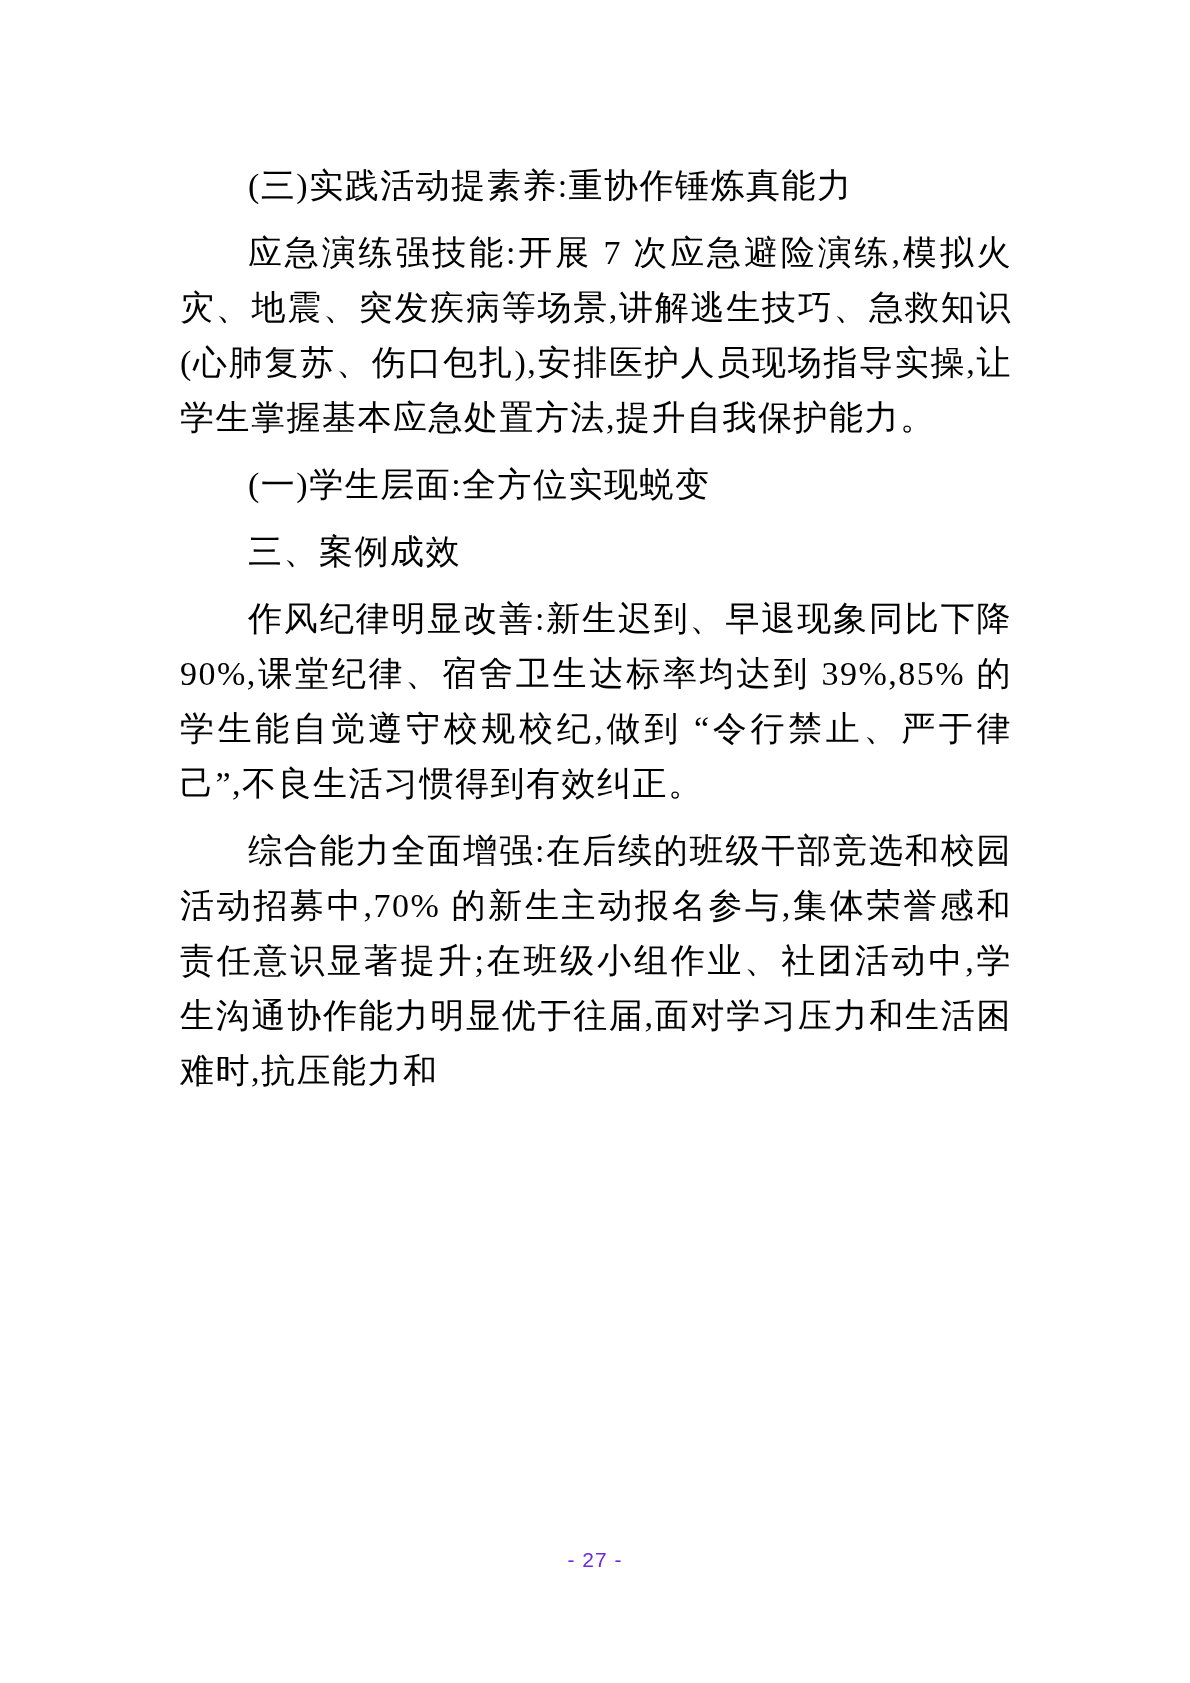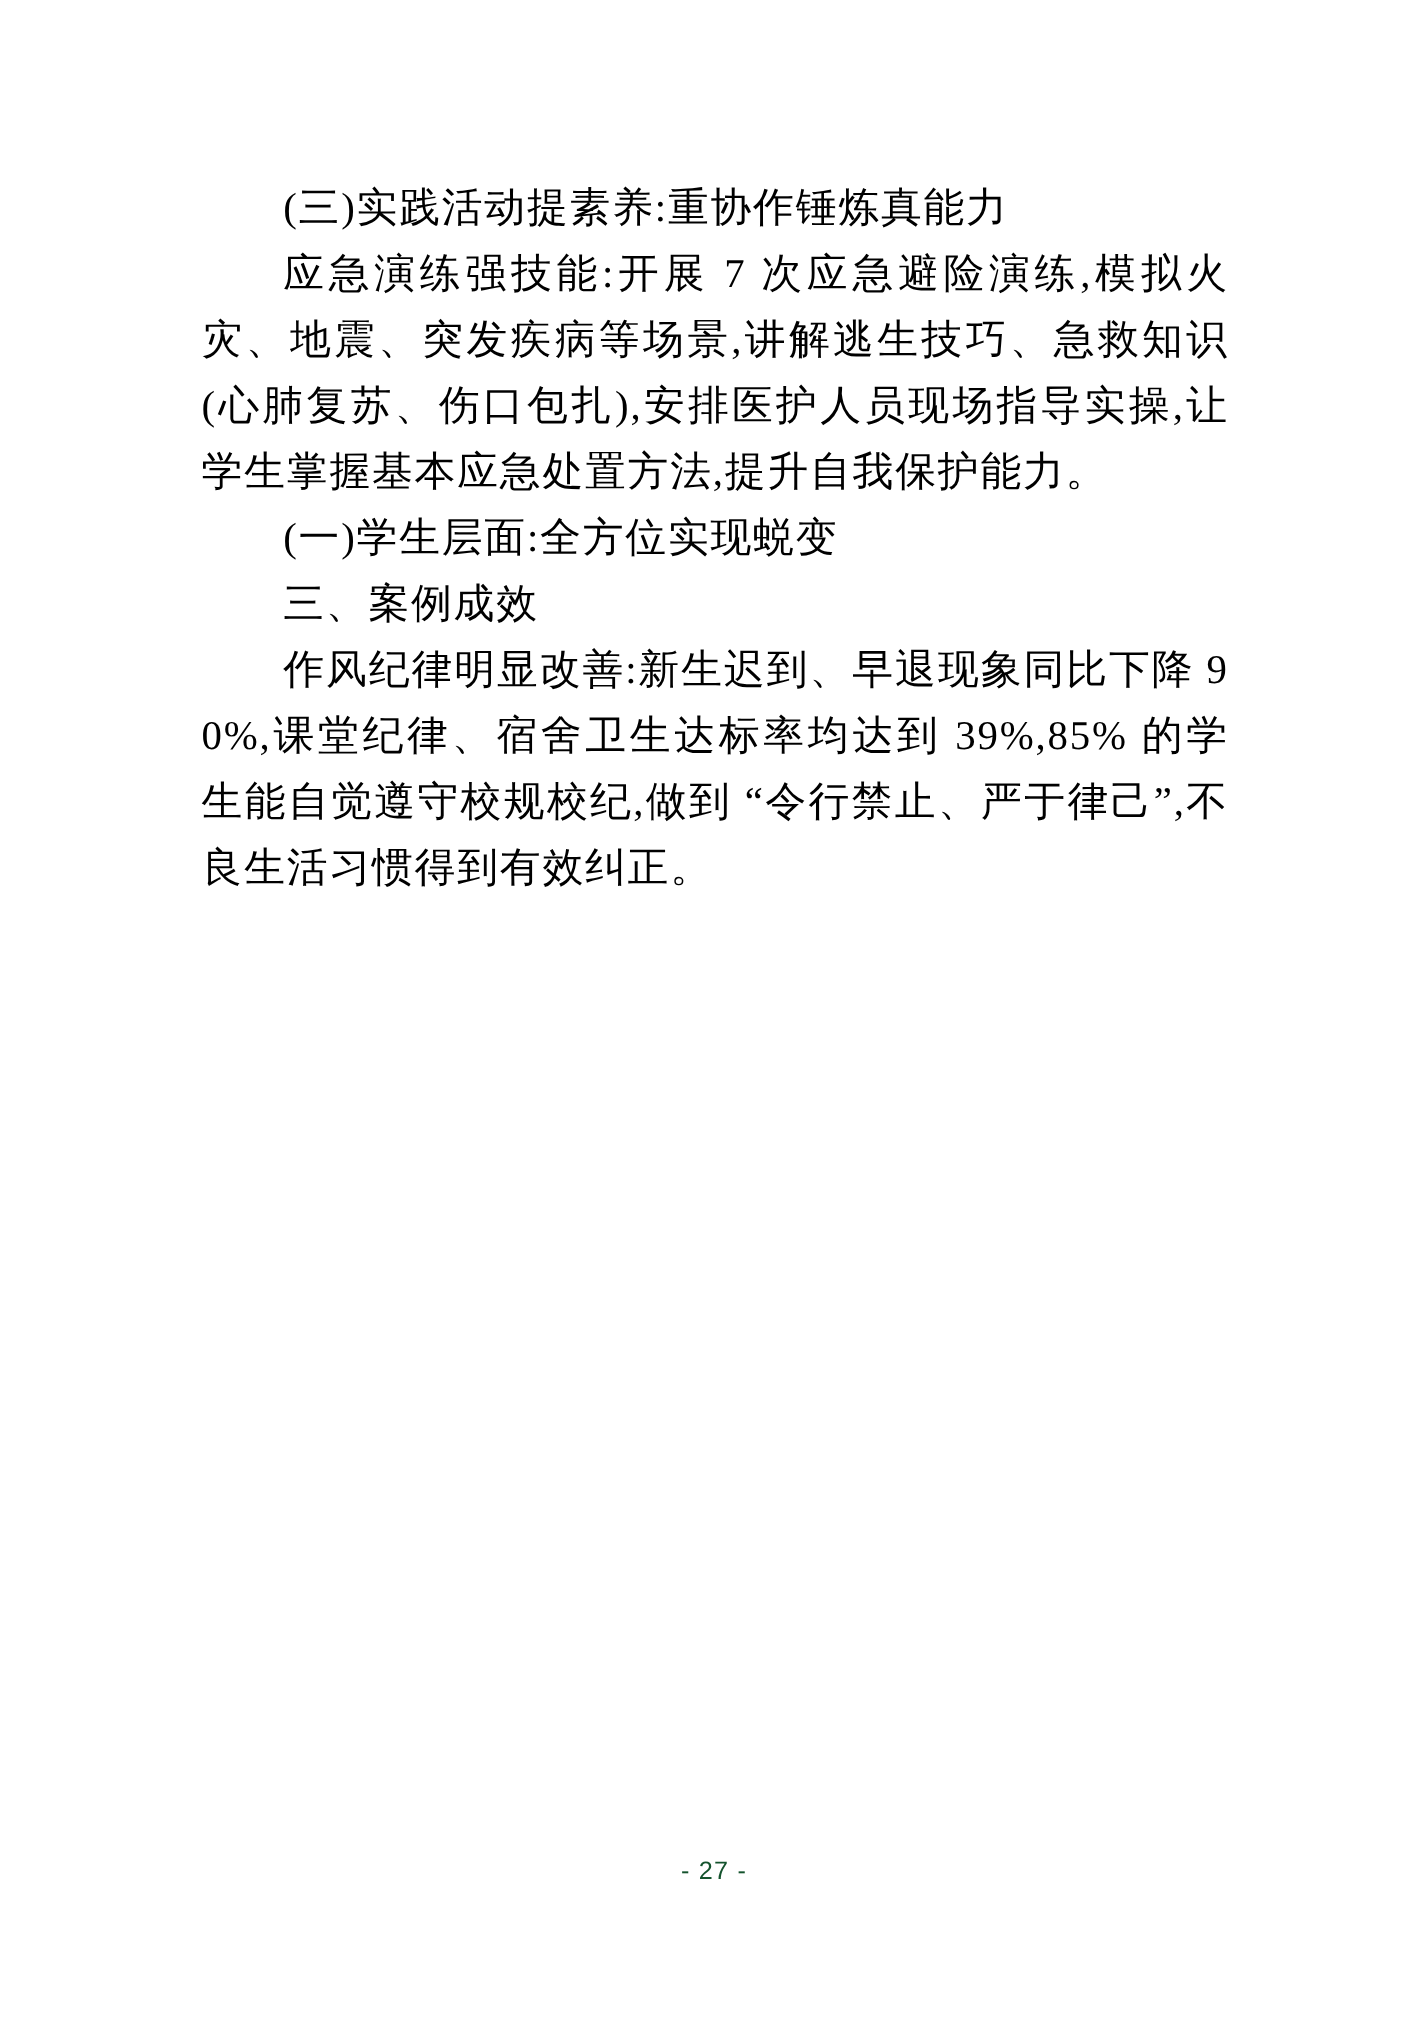--- a/index.html
+++ b/index.html
@@ -16,21 +16,21 @@
     font-family: "Liberation Serif", "DejaVu Serif", serif;
     color: #000000;
   }
   .body-text {
     position: absolute;
     left: 168px;
     top: 146px;
     width: 856px;
   }
   .para {
-    margin: 0;
+    margin: 12px;
     padding: 0;
     font-size: 34px;
     line-height: 55px;
     letter-spacing: 1.5px;
     text-align: justify;
     text-justify: inter-ideograph;
     text-indent: 2em;
     font-weight: 400;
     word-break: break-all;
   }
@@ -40,32 +40,33 @@
   .footer {
     position: absolute;
     left: 0;
     right: 0;
     top: 1548px;
     text-align: center;
   }
   .page-number {
     font-family: "Liberation Sans", "DejaVu Sans", sans-serif;
     font-size: 21px;
-    color: #14532d;
+    color: #6d28d9;
     letter-spacing: 1px;
   }
 </style>
 </head>
 <body>
 
 <div class="page">
   <div class="body-text">
     <p class="para subheading">(三)实践活动提素养:重协作锤炼真能力</p>
     <p class="para">应急演练强技能:开展 7 次应急避险演练,模拟火灾、地震、突发疾病等场景,讲解逃生技巧、急救知识(心肺复苏、伤口包扎),安排医护人员现场指导实操,让学生掌握基本应急处置方法,提升自我保护能力。</p>
     <p class="para subheading">(一)学生层面:全方位实现蜕变</p>
     <p class="para heading">三、案例成效</p>
     <p class="para">作风纪律明显改善:新生迟到、早退现象同比下降 90%,课堂纪律、宿舍卫生达标率均达到 39%,85% 的学生能自觉遵守校规校纪,做到 “令行禁止、严于律己”,不良生活习惯得到有效纠正。</p>
+    <p class="para">综合能力全面增强:在后续的班级干部竞选和校园活动招募中,70% 的新生主动报名参与,集体荣誉感和责任意识显著提升;在班级小组作业、社团活动中,学生沟通协作能力明显优于往届,面对学习压力和生活困难时,抗压能力和</p>
   </div>
 
   <div class="footer">
     <span class="page-number">- 27 -</span>
   </div>
 </div>
 
 </body></html>

